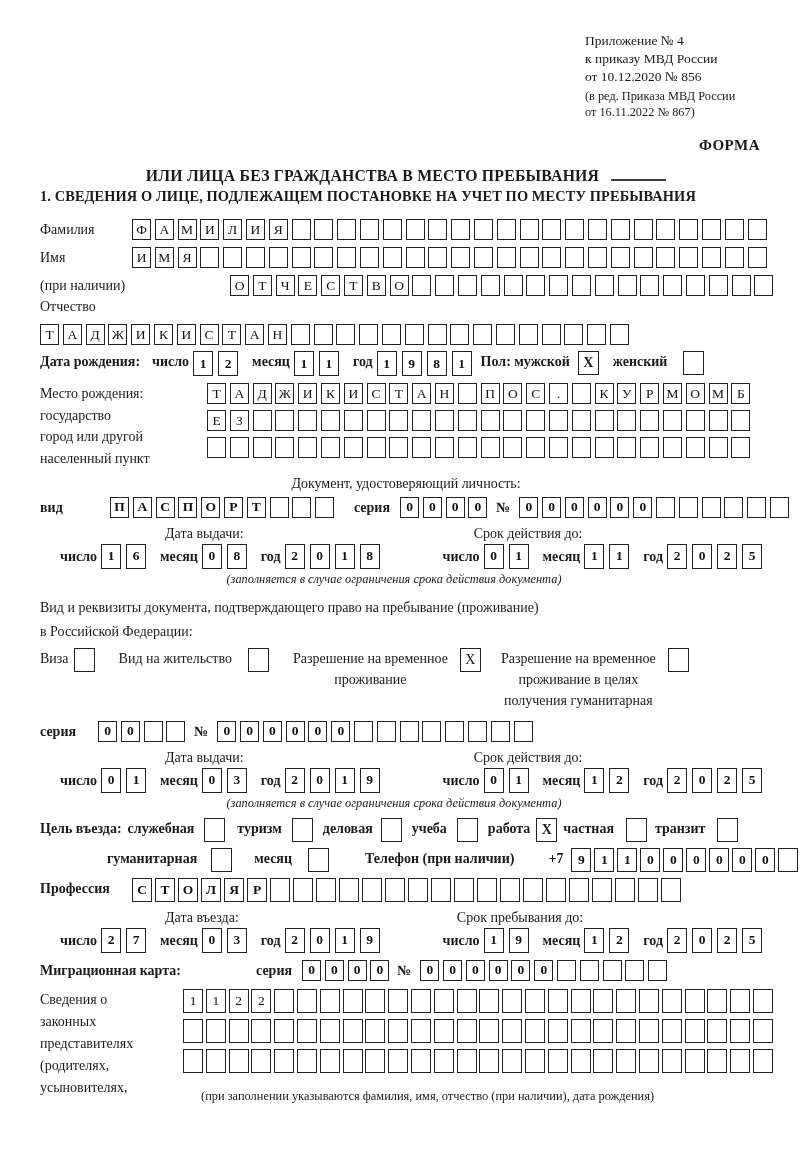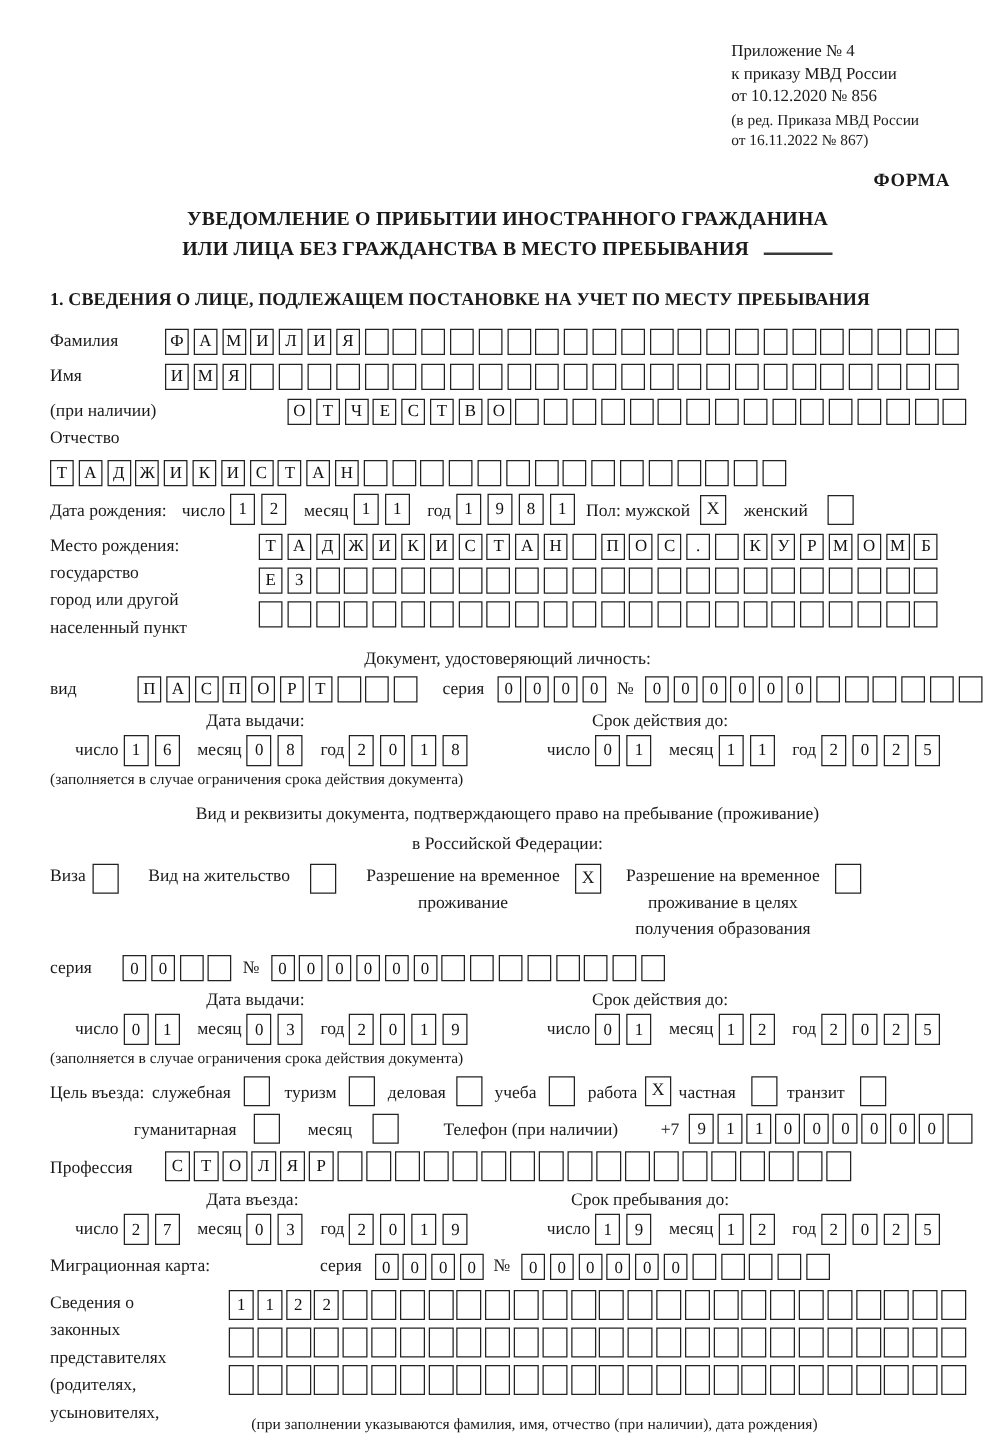--- a/index.html
+++ b/index.html
@@ -4,61 +4,60 @@
 <style>
   html,body{margin:0;padding:0;background:#ffffff;}
   body{width:800px;height:1163px;font-family:"Liberation Serif",serif;color:#1a1a1a;overflow:hidden;}
   .page{box-sizing:border-box;width:800px;height:1163px;padding:32px 28px 10px 40px;}
   
   .hdr{margin-left:545px;font-size:13.5px;line-height:1.32;}
   .hdr-sub{font-size:12.3px;line-height:1.3;margin-top:4px;}
   .forma{text-align:right;padding-right:12px;font-weight:bold;font-size:15px;margin-top:16px;letter-spacing:0.5px;}
   .title{text-align:center;font-weight:bold;font-size:15.8px;line-height:1.5;margin-top:10px;letter-spacing:0.2px;}
   .blank-line{display:inline-block;width:55px;height:12px;border-bottom:2.5px solid #3a3a3a;margin-left:12px;}
-  .sec-heading{font-weight:bold;font-size:14.4px;margin-top:20px;white-space:nowrap;letter-spacing:0.1px;}
+  .sec-heading{font-weight:bold;font-size:14.4px;white-space:nowrap;letter-spacing:0.1px;}
   
   .frow{display:flex;align-items:flex-start;margin-top:7px;}
-  .vcenter{align-items:flex-end;}
+  .vcenter{align-items:flex-start;font-weight:bold;}
   .lbl{font-size:14px;line-height:1.5;flex:0 0 auto;}
   .cells{display:flex;flex:0 0 auto;}
   .cell{box-sizing:border-box;flex:0 0 auto;width:19px;height:21px;border:1.8px solid #222;margin-right:3.8px;
         display:inline-flex;align-items:center;justify-content:center;font-size:13.5px;color:#111;background:#fff;}
   .date-cells .cell{width:20px;height:25px;margin-right:5px;}
   .phone-cells .cell{width:20px;height:24px;margin-right:3px;}
   .reps-cells .cell{width:20px;height:24px;margin-right:2.8px;}
   .cbox{box-sizing:border-box;width:21px;height:24px;border:1.8px solid #222;display:inline-flex;align-items:center;
         justify-content:center;font-size:14px;flex:0 0 auto;background:#fff;}
   .dl{margin:0 4px 0 9px;}
   .dl-first{margin:0 4px 0 0;}
   .dgroup{display:flex;align-items:center;flex:0 0 auto;}
   .date-heads{display:flex;font-size:14px;margin-top:8px;}
   .doc-heading{text-align:center;font-weight:normal;font-size:14px;margin-top:6px;}
-  .note{font-size:12.4px;text-align:left;padding-right:24px;margin-top:3px;}
-  .intro{font-size:14px;line-height:1.6;margin-top:10px;text-align:center;}
+  .note{font-size:12.4px;text-align:center;padding-right:24px;margin-top:3px;font-style:italic;}
+  .intro{font-size:14px;line-height:1.6;margin-top:10px;}
   .optlbl{text-align:center;line-height:1.5;}
   .note2{font-size:12.4px;margin-top:16px;margin-left:18px;white-space:nowrap;}
 </style>
 </head>
 <body>
 
 <div class="page">
 
   <div class="hdr">
     <div>Приложение № 4</div>
     <div>к приказу МВД России</div>
     <div>от 10.12.2020 № 856</div>
     <div class="hdr-sub">
       <div>(в ред. Приказа МВД России</div>
       <div>от 16.11.2022 № 867)</div>
     </div>
   </div>
   <div class="forma">ФОРМА</div>
 
   <div class="title">
-    <div>УВЕДОМЛЕНИЕ О ПРИБЫТИИ ИНОСТРАННОГО ГРАЖДАНИНА</div>
     <div><span>ИЛИ ЛИЦА БЕЗ ГРАЖДАНСТВА В МЕСТО ПРЕБЫВАНИЯ</span><span class="blank-line"></span></div>
   </div>
 
   <div class="sec-heading">1. СВЕДЕНИЯ О ЛИЦЕ, ПОДЛЕЖАЩЕМ ПОСТАНОВКЕ НА УЧЕТ ПО МЕСТУ ПРЕБЫВАНИЯ</div>
 
   <div class="frow" style="margin-top:14px">
     <span class="lbl" style="width:92px">Фамилия</span>
     <div class="cells">
         <span class="cell">Ф</span>
         <span class="cell">А</span>
@@ -399,21 +398,21 @@
     <span class="lbl" style="margin-left:24px">Вид на жительство</span>
     <span class="cbox" style="margin-left:16px"></span>
     <div class="lbl optlbl" style="margin-left:24px">
       <div>Разрешение на временное</div>
       <div>проживание</div>
     </div>
     <span class="cbox" style="margin-left:12px">X</span>
     <div class="lbl optlbl" style="margin-left:20px">
       <div>Разрешение на временное</div>
       <div>проживание в целях</div>
-      <div>получения образования</div>
+      <div>получения гуманитарная</div>
     </div>
     <span class="cbox" style="margin-left:12px"></span>
   </div>
 
   <div class="frow vcenter" style="margin-top:10px">
     <span class="lbl" style="width:58px">серия</span>
     <div class="cells">
         <span class="cell">0</span>
         <span class="cell">0</span>
         <span class="cell"></span>

